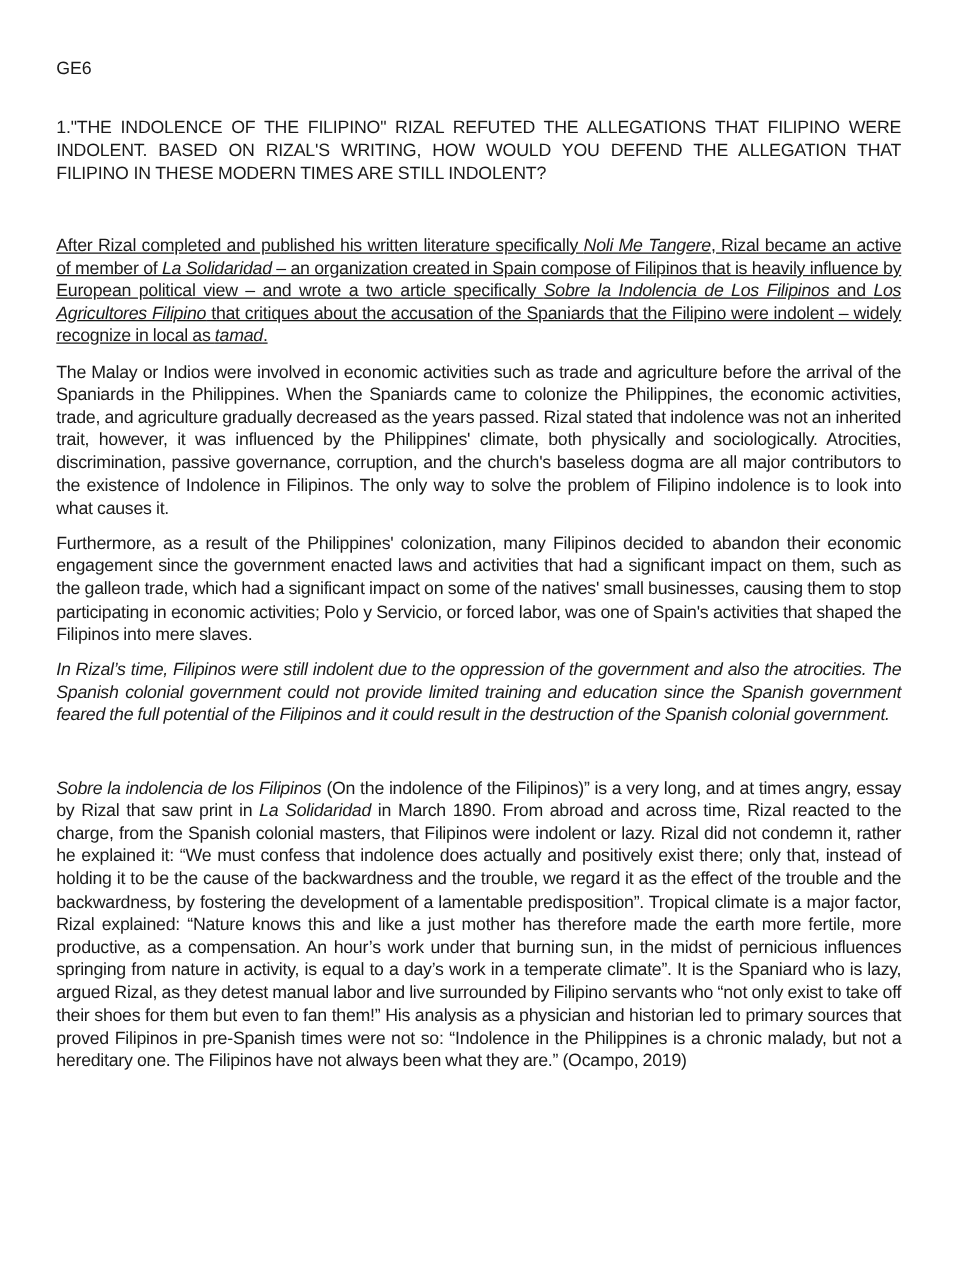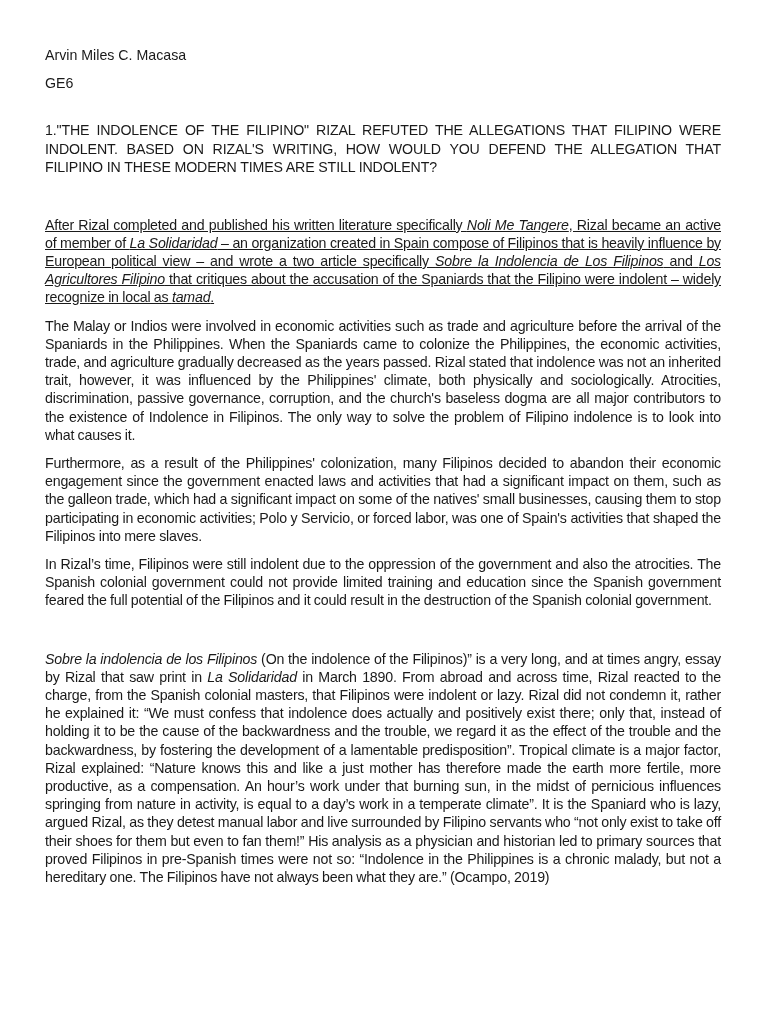--- a/index.html
+++ b/index.html
@@ -37,29 +37,28 @@
       margin: 0 0 39px 0;
     }
     p.para {
       font-size: 14.2px;
       line-height: 18.2px;
       text-align: justify;
       margin: 0 0 10px 0;
       letter-spacing: -0.2px;
       word-spacing: -0.3px;
     }
-    p.para.gap-after { margin-bottom: 40px; }
+    p.para.gap-after { margin-bottom: 40px; font-style: italic; }
     p.para.p1 { margin-top: 0; text-decoration: underline; }
     i { font-style: italic; }
   </style>
 </head>
 <body>
 
 <div class="page">
-  <div class="header-line author">Arvin Miles C. Macasa</div>
   <div class="header-line course">GE6</div>
   <div class="question">1."THE INDOLENCE OF THE FILIPINO" RIZAL REFUTED THE ALLEGATIONS THAT FILIPINO WERE INDOLENT. BASED ON RIZAL'S WRITING, HOW WOULD YOU DEFEND THE ALLEGATION THAT FILIPINO IN THESE MODERN TIMES ARE STILL INDOLENT?</div>
 
   <p class="para p1"><span>After Rizal completed and published his written literature specifically </span><i>Noli Me Tangere</i><span>, Rizal became an active of member of </span><i>La Solidaridad</i><span> – an organization created in Spain compose of Filipinos that is heavily influence by European political view – and wrote a two article specifically </span><i>Sobre la Indolencia de Los Filipinos</i><span> and </span><i>Los Agricultores Filipino</i><span> that critiques about the accusation of the Spaniards that the Filipino were indolent – widely recognize in local as </span><i>tamad</i><span>.</span></p>
   <p class="para"><span>The Malay or Indios were involved in economic activities such as trade and agriculture before the arrival of the Spaniards in the Philippines. When the Spaniards came to colonize the Philippines, the economic activities, trade, and agriculture gradually decreased as the years passed. Rizal stated that indolence was not an inherited trait, however, it was influenced by the Philippines' climate, both physically and sociologically. Atrocities, discrimination, passive governance, corruption, and the church's baseless dogma are all major contributors to the existence of Indolence in Filipinos. The only way to solve the problem of Filipino indolence is to look into what causes it.</span></p>
   <p class="para"><span>Furthermore, as a result of the Philippines' colonization, many Filipinos decided to abandon their economic engagement since the government enacted laws and activities that had a significant impact on them, such as the galleon trade, which had a significant impact on some of the natives' small businesses, causing them to stop participating in economic activities; Polo y Servicio, or forced labor, was one of Spain's activities that shaped the Filipinos into mere slaves.</span></p>
   <p class="para gap-after"><span>In Rizal’s time, Filipinos were still indolent due to the oppression of the government and also the atrocities. The Spanish colonial government could not provide limited training and education since the Spanish government feared the full potential of the Filipinos and it could result in the destruction of the Spanish colonial government.</span></p>
   <p class="para"><i>Sobre la indolencia de los Filipinos</i><span> (On the indolence of the Filipinos)” is a very long, and at times angry, essay by Rizal that saw print in </span><i>La Solidaridad</i><span> in March 1890. From abroad and across time, Rizal reacted to the charge, from the Spanish colonial masters, that Filipinos were indolent or lazy. Rizal did not condemn it, rather he explained it: “We must confess that indolence does actually and positively exist there; only that, instead of holding it to be the cause of the backwardness and the trouble, we regard it as the effect of the trouble and the backwardness, by fostering the development of a lamentable predisposition”. Tropical climate is a major factor, Rizal explained: “Nature knows this and like a just mother has therefore made the earth more fertile, more productive, as a compensation. An hour’s work under that burning sun, in the midst of pernicious influences springing from nature in activity, is equal to a day’s work in a temperate climate”. It is the Spaniard who is lazy, argued Rizal, as they detest manual labor and live surrounded by Filipino servants who “not only exist to take off their shoes for them but even to fan them!” His analysis as a physician and historian led to primary sources that proved Filipinos in pre-Spanish times were not so: “Indolence in the Philippines is a chronic malady, but not a hereditary one. The Filipinos have not always been what they are.” (Ocampo, 2019)</span></p>
 </div>
 

